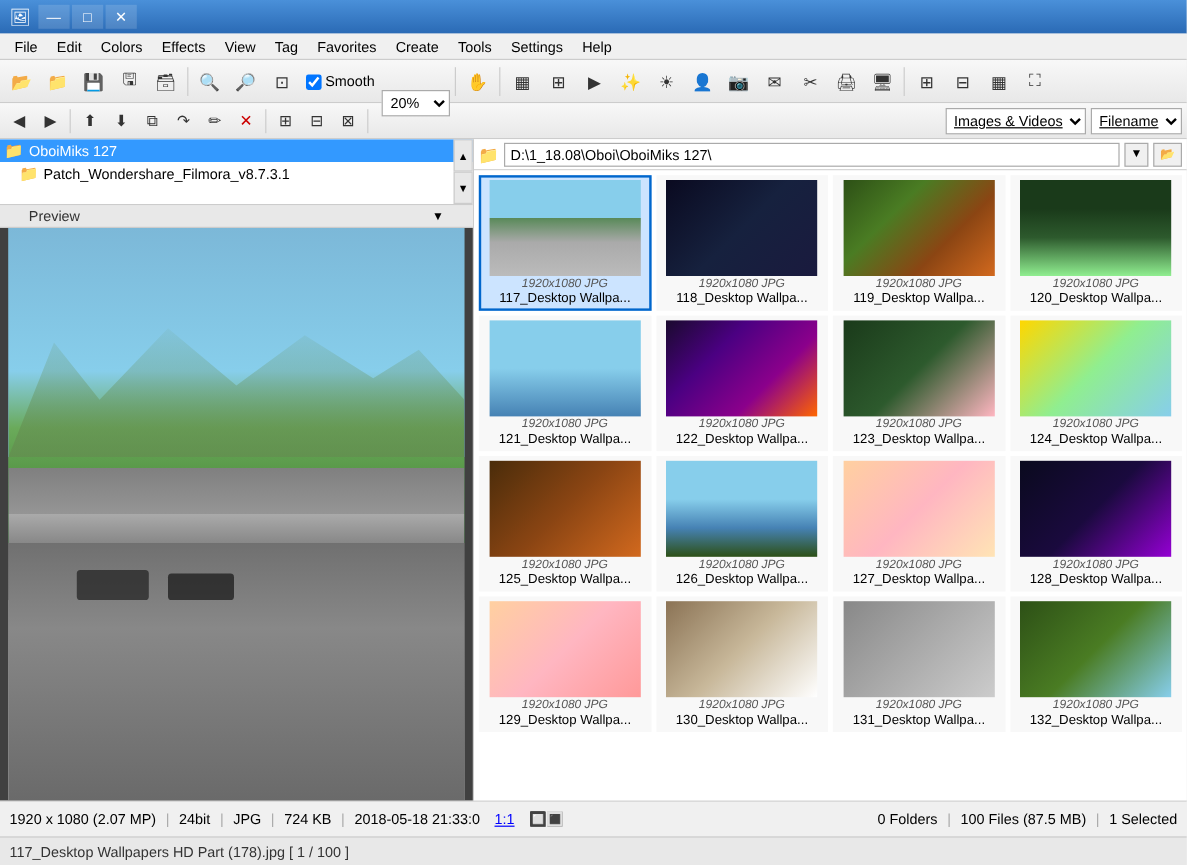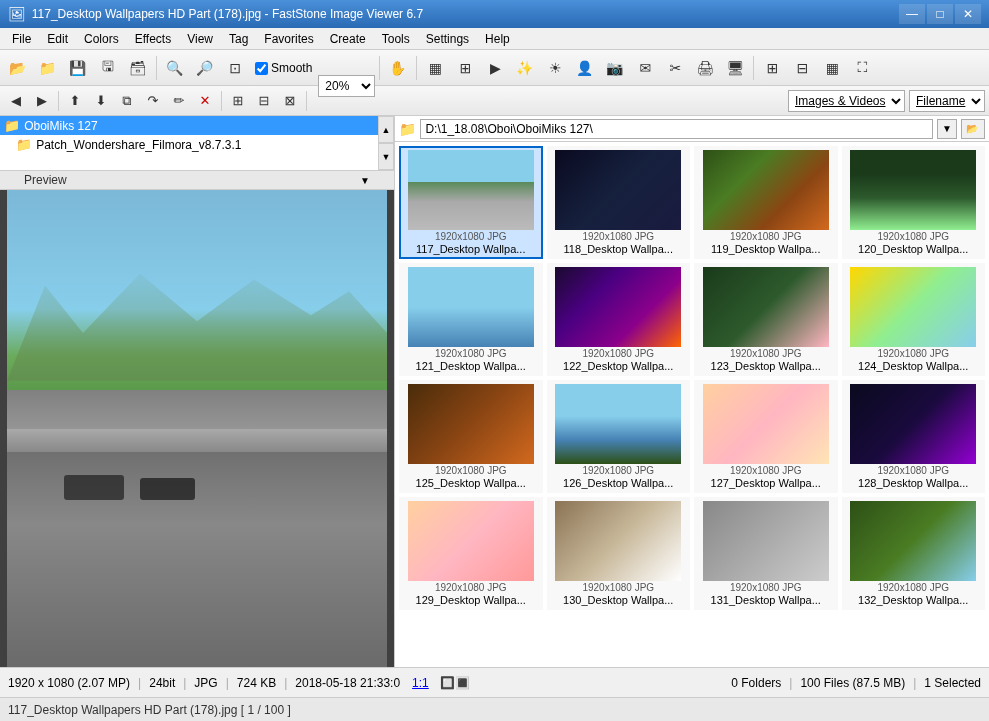--- a/index.html
+++ b/index.html
@@ -197,21 +197,21 @@
     .thumb-item.selected { border-color: #0066cc; background: #cce4ff; }
     .thumb-img {
       width: 126px; height: 80px;
       background: #ccc;
       display: flex; align-items: center; justify-content: center;
       overflow: hidden;
       flex-shrink: 0;
     }
     .thumb-meta {
       font-size: 10px; color: #555; text-align: center;
-      width: 100%; padding: 1px 0;
+      width: 100%; padding: 1px 0; font-style: italic;
     }
     .thumb-name {
       font-size: 11px; color: #000; text-align: center;
       width: 100%; overflow: hidden; text-overflow: ellipsis; white-space: nowrap;
     }
 
     
     #thumb-grid::-webkit-scrollbar { width: 16px; }
     #thumb-grid::-webkit-scrollbar-track { background: #f0f0f0; border-left: 1px solid #ccc; }
     #thumb-grid::-webkit-scrollbar-thumb { background: #c0c0c0; border: 1px solid #aaa; }
@@ -253,21 +253,20 @@
     .filter-sel {
       height: 22px; font-size: 12px; border: 1px solid #aaa; background: white;
       padding: 0 2px; cursor: pointer; text-decoration: underline;
     }
   </style>
 </head>
 <body>
 
 <div id="title-bar">
   <span style="margin-right:6px; font-size:14px;">🖼</span>
-  <span class="title">117_Desktop Wallpapers  HD Part (178).jpg - FastStone Image Viewer 6.7</span>
   <div class="controls">
     <button class="ctrl-btn">—</button>
     <button class="ctrl-btn">□</button>
     <button class="ctrl-btn close-btn">✕</button>
   </div>
 </div>
 
 <div id="menu-bar">
     <span class="menu-item">File</span>
     <span class="menu-item">Edit</span>

